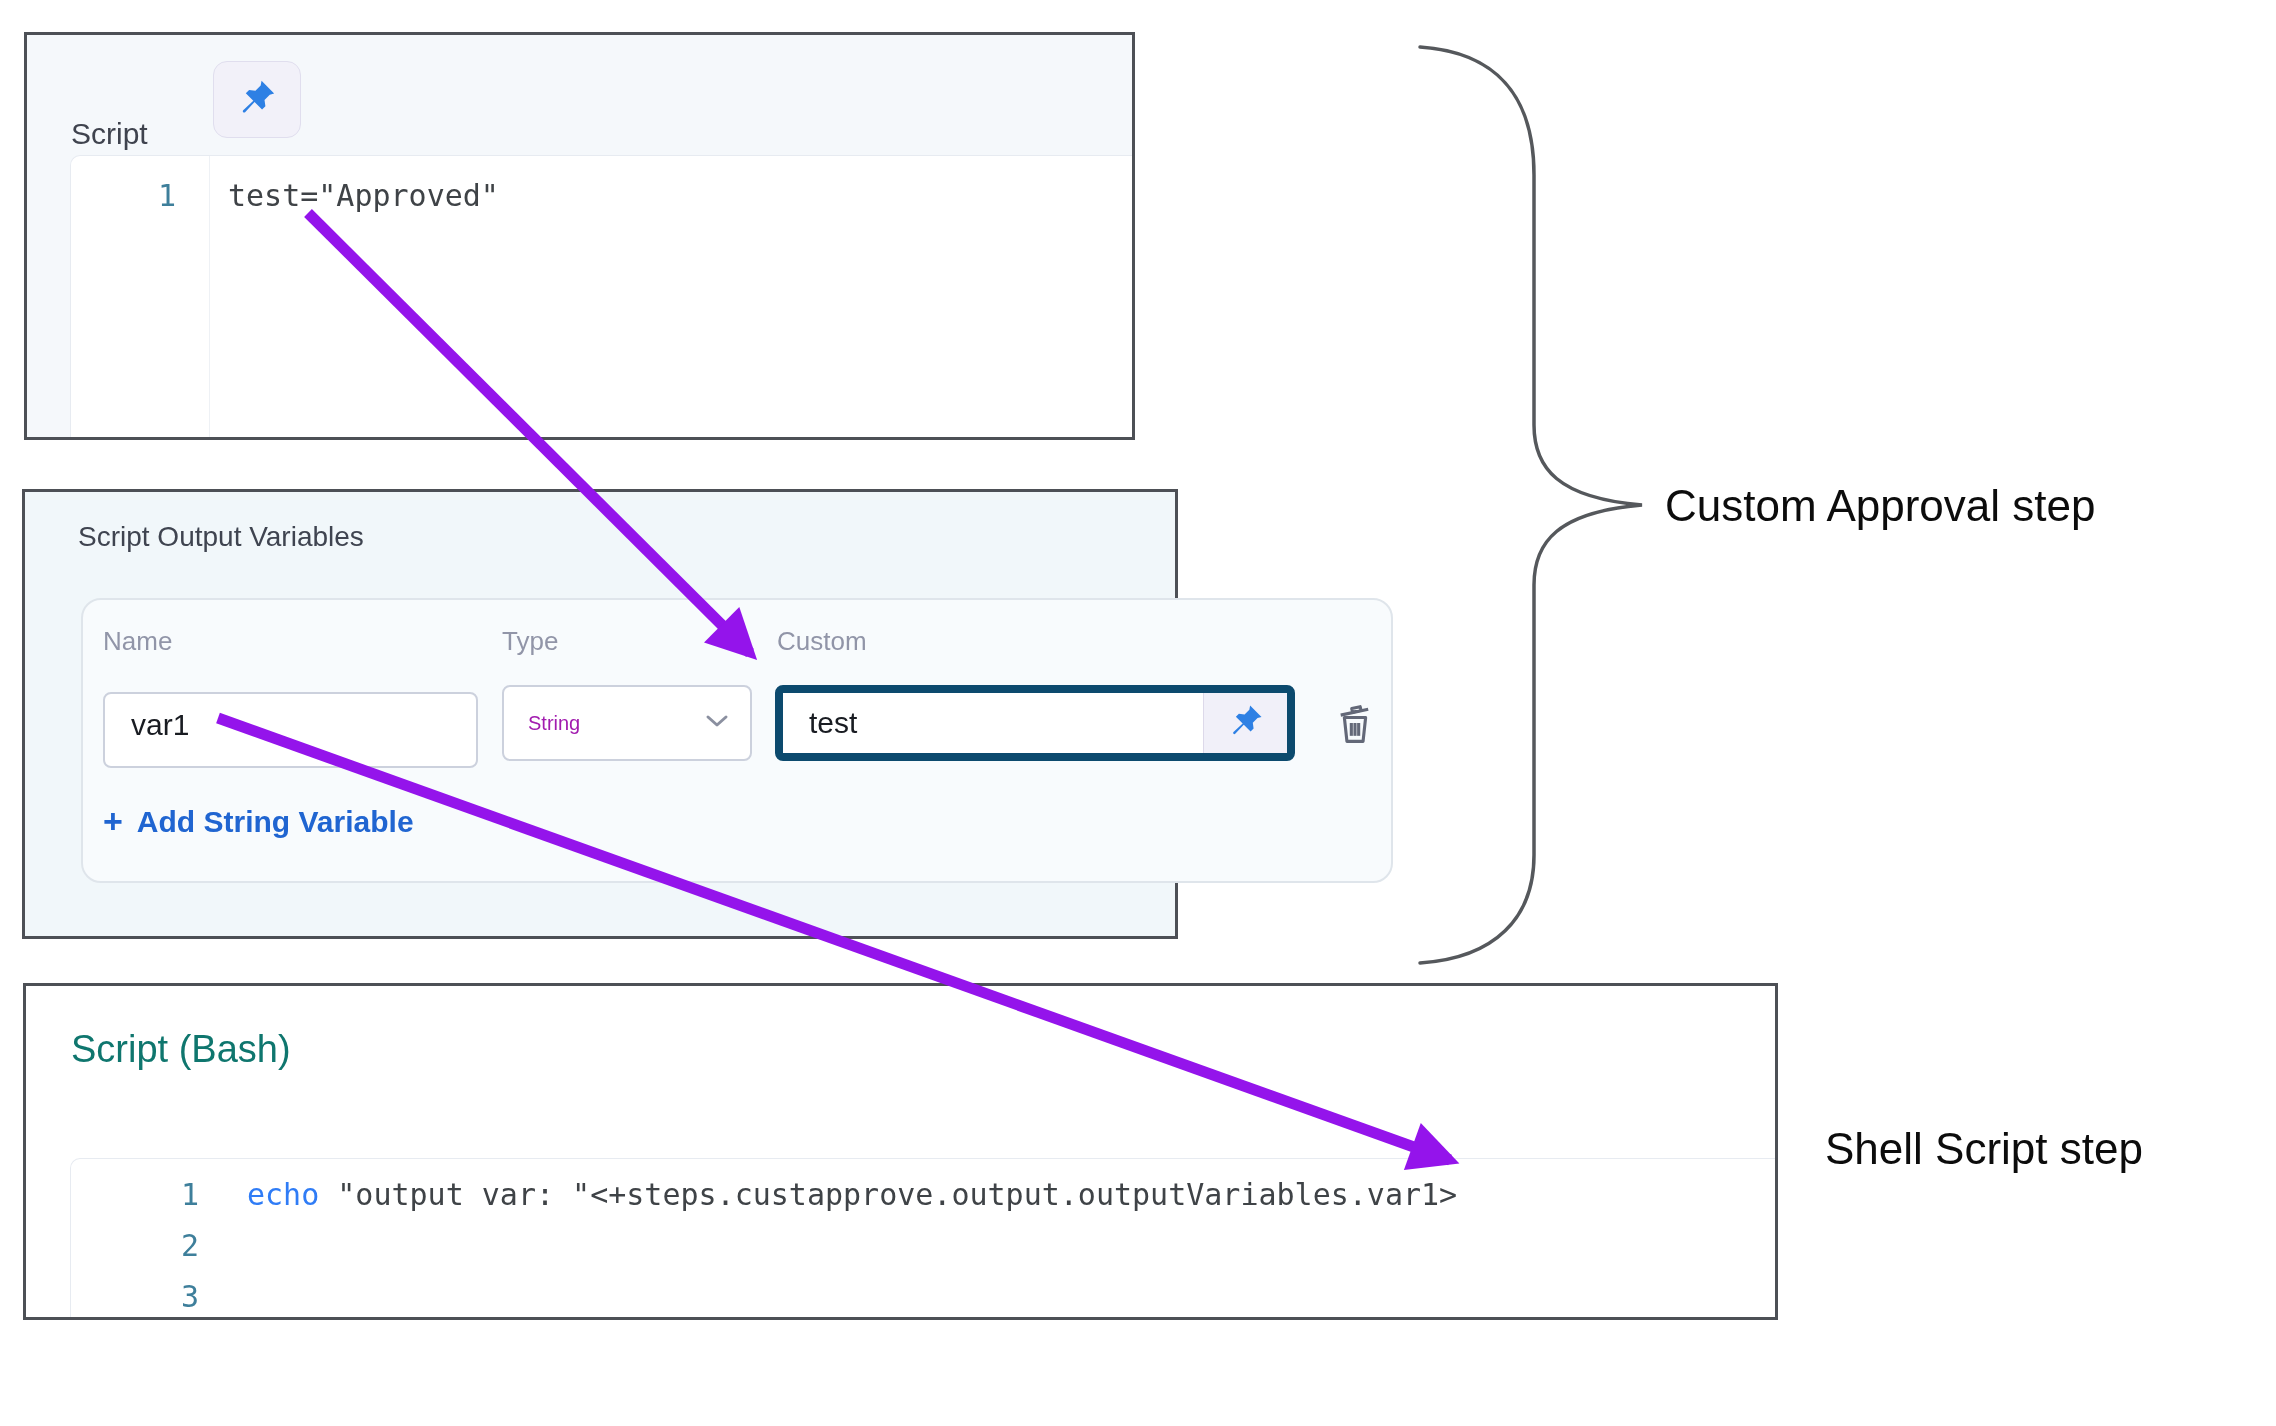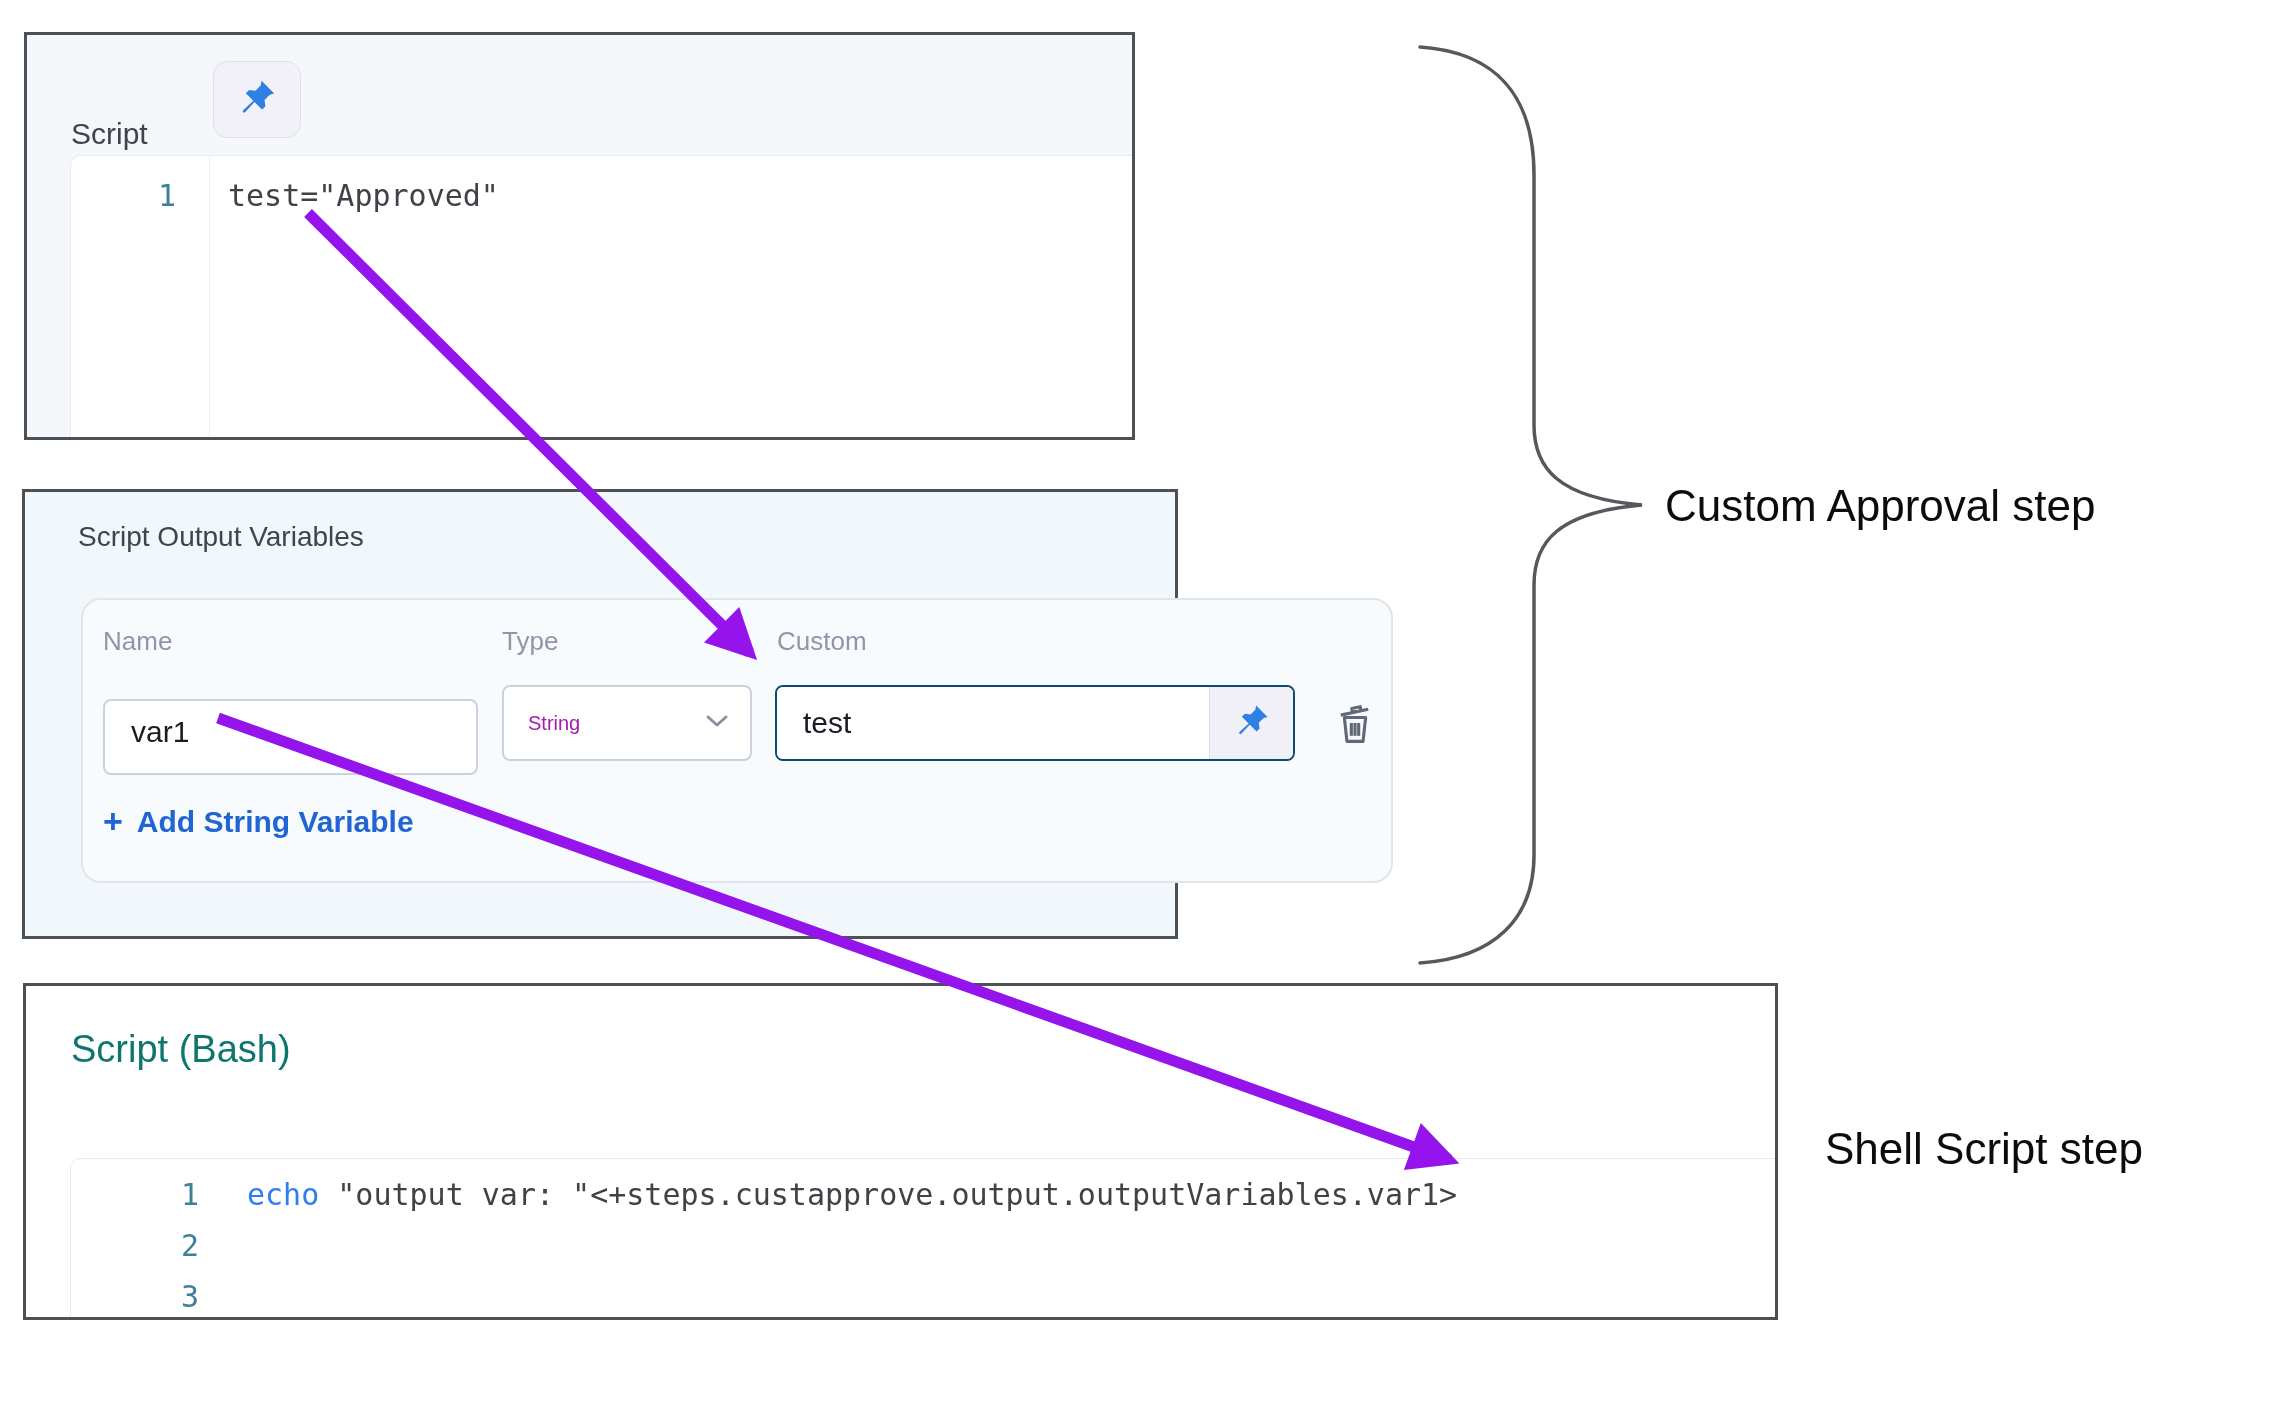--- a/index.html
+++ b/index.html
@@ -27,30 +27,30 @@
   .editor-top .ln{width:105px;}
   .editor-top .code-body{padding-left:52px;}
 
   
   .panel-mid{left:22px;top:489px;width:1156px;height:450px;background:#f1f7fa;}
   .mid-title{position:absolute;left:53px;top:29px;font-size:28px;color:#3f4450;}
   .var-card{position:absolute;left:56px;top:106px;width:1312px;height:285px;background:#f8fbfd;
             border:2px solid #dfe5eb;border-radius:20px;box-sizing:border-box;}
   .col-label{position:absolute;top:26px;font-size:26px;color:#9195a8;}
   .col-name{left:20px;} .col-type{left:419px;} .col-value{left:694px;}
-  .fld{position:absolute;top:99px;height:76px;box-sizing:border-box;background:#ffffff;
+  .fld{position:absolute;top:92px;height:76px;box-sizing:border-box;background:#ffffff;
        border:2px solid #ccd1dd;border-radius:8px;font-size:30px;color:#191c22;
        font-family:"Liberation Sans",sans-serif;padding:0 0 11px 26px;outline:none;}
   .fld-name{left:20px;width:375px;}
   .select-wrap{position:absolute;left:419px;top:85px;width:250px;height:76px;box-sizing:border-box;
                background:#ffffff;border:2px solid #ccd1dd;border-radius:8px;display:flex;
                align-items:center;justify-content:space-between;padding:0 20px 0 24px;cursor:pointer;}
   .select-wrap .sel-text{font-size:20px;color:#a21caf;}
   .value-group{position:absolute;left:692px;top:85px;width:520px;height:76px;box-sizing:border-box;
-               border:2px solid #0c4a6e;border-radius:8px;background:#ffffff;display:flex;overflow:hidden;}
+               border:8px solid #0c4a6e;border-radius:8px;background:#ffffff;display:flex;overflow:hidden;}
   .value-input{flex:1 1 auto;border:none;outline:none;font-size:30px;color:#191c22;
                font-family:"Liberation Sans",sans-serif;padding-left:26px;background:#ffffff;min-width:0;}
   .value-pin{flex:0 0 83px;background:#f1f0f9;border-left:1px solid #ddd9ea;display:flex;
              align-items:center;justify-content:center;cursor:pointer;}
   .trash-btn{position:absolute;left:1250px;top:99px;width:44px;height:50px;display:flex;
              align-items:center;justify-content:center;cursor:pointer;background:none;border:none;padding:0;}
   .add-link{position:absolute;left:20px;top:202px;font-size:30px;font-weight:bold;color:#2065d1;
             display:flex;align-items:center;gap:14px;cursor:pointer;}
   .add-link .plus{font-size:34px;font-weight:bold;}
 

